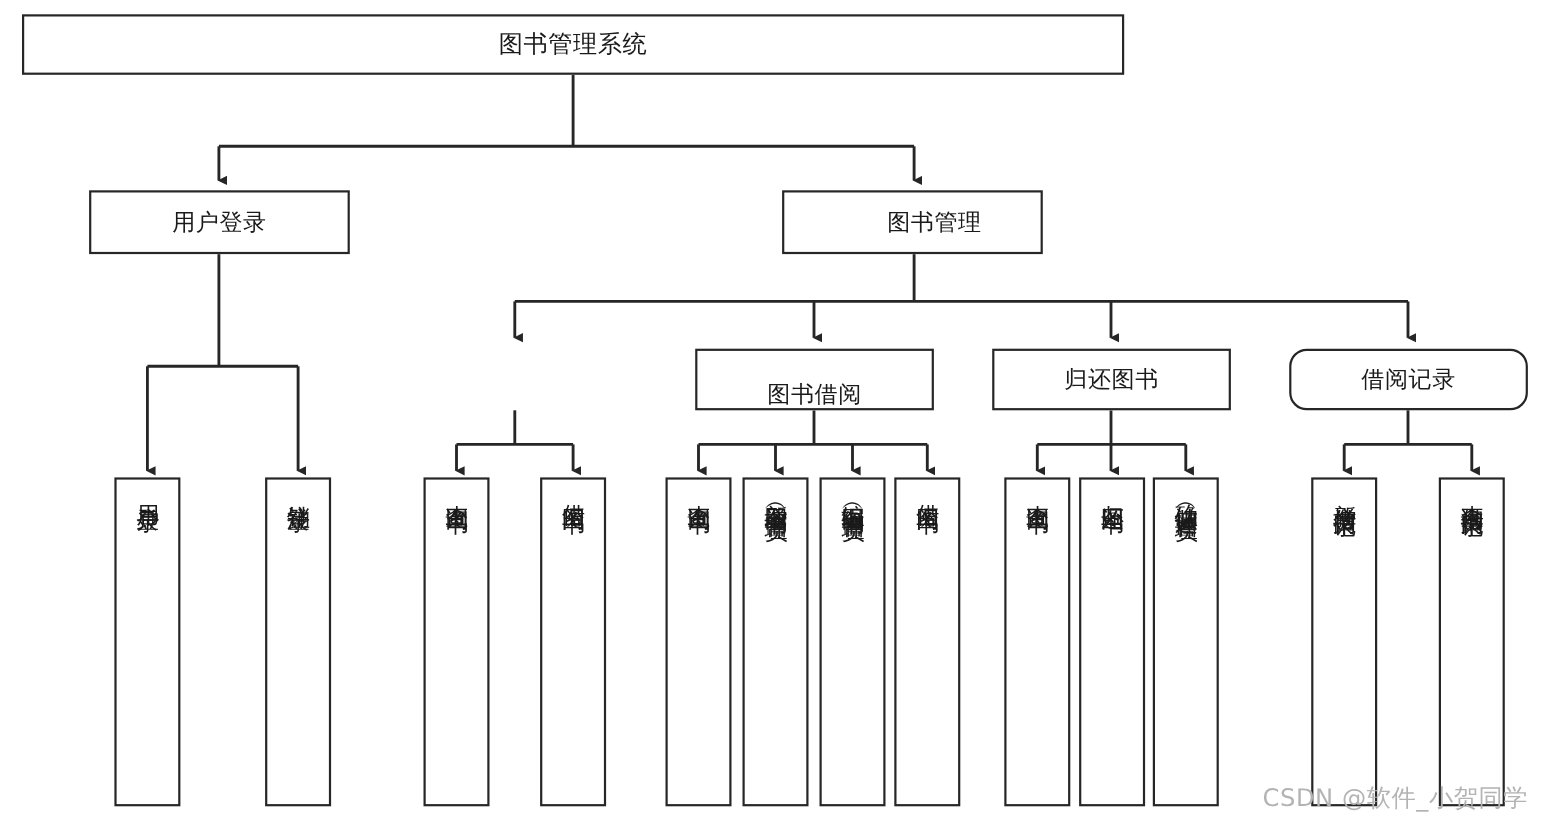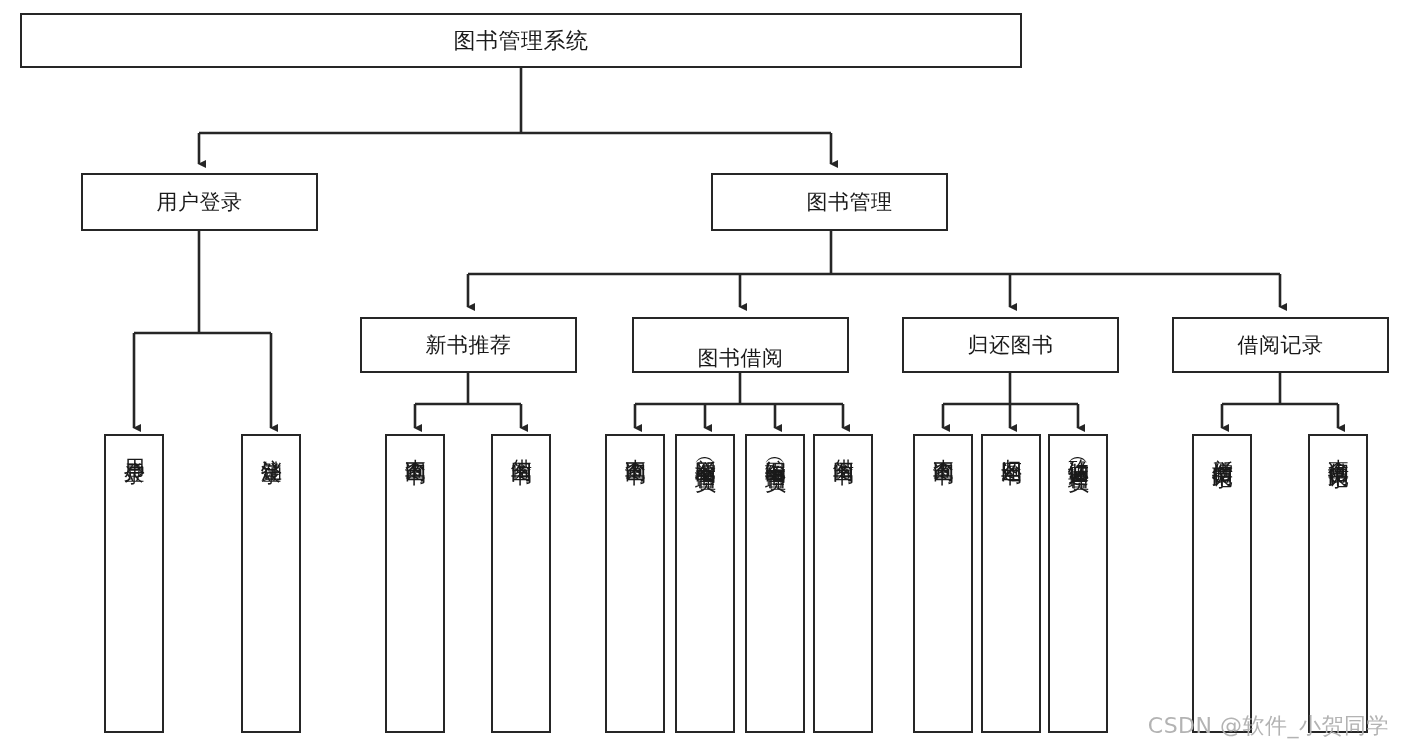--- a/index.html
+++ b/index.html
@@ -134,30 +134,27 @@
     <span class="node-label">图书管理系统</span>
   </div>
 
   <div class="node horiz" style="left:81px; top:173px; width:237px; height:58px;">
     <span class="node-label">用户登录</span>
   </div>
   <div class="node horiz" style="left:711px; top:173px; width:237px; height:58px;padding-left:40px;">
     <span class="node-label">图书管理</span>
   </div>
 
-  <div class="node horiz" style="left:360px; top:317px; width:217px; height:56px;">
-    <span class="node-label">新书推荐</span>
-  </div>
   <div class="node horiz" style="left:632px; top:317px; width:217px; height:56px;align-items:flex-end;">
     <span class="node-label">图书借阅</span>
   </div>
   <div class="node horiz" style="left:902px; top:317px; width:217px; height:56px;">
     <span class="node-label">归还图书</span>
   </div>
-  <div class="node horiz" style="left:1172px; top:317px; width:217px; height:56px;">
+  <div class="node horiz" style="left:1172px; top:317px; width:217px; height:56px;border-radius:16px;">
     <span class="node-label">借阅记录</span>
   </div>
 
   <div class="node vert" style="left:104px; top:434px; width:60px; height:299px;">
     <span class="node-label">用户登录</span>
   </div>
   <div class="node vert" style="left:241px; top:434px; width:60px; height:299px;">
     <span class="node-label">注销登录</span>
   </div>
 

